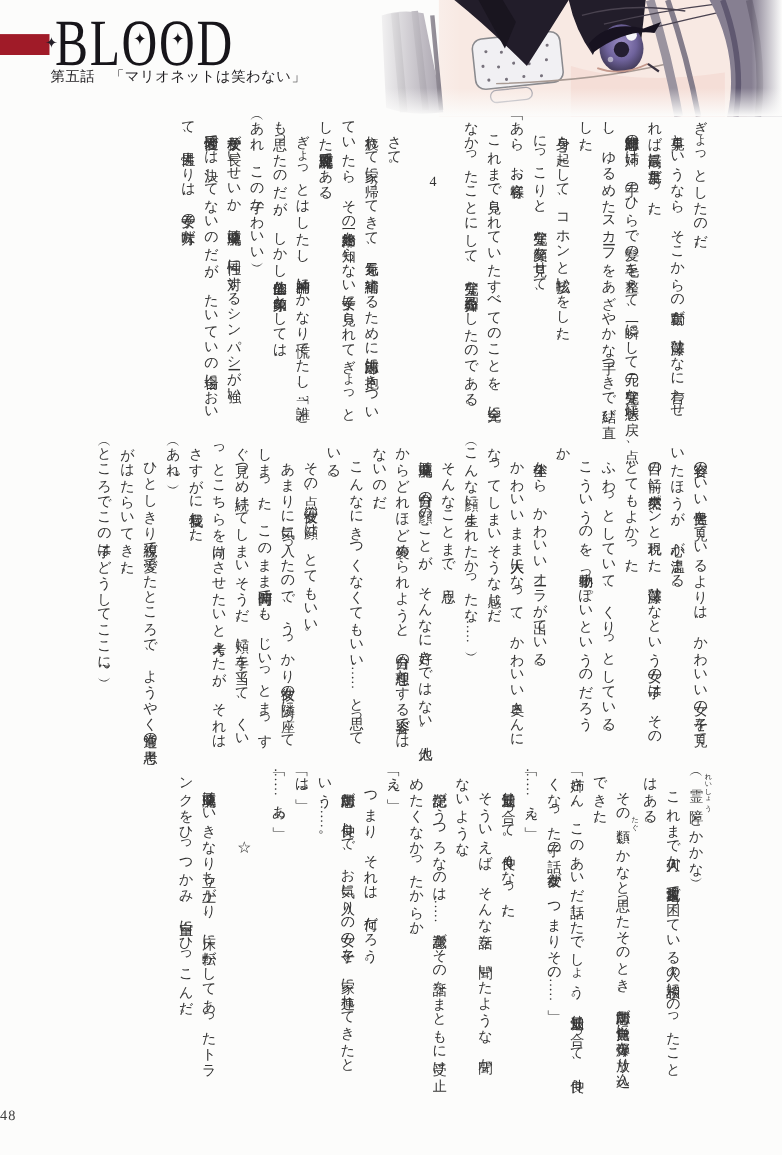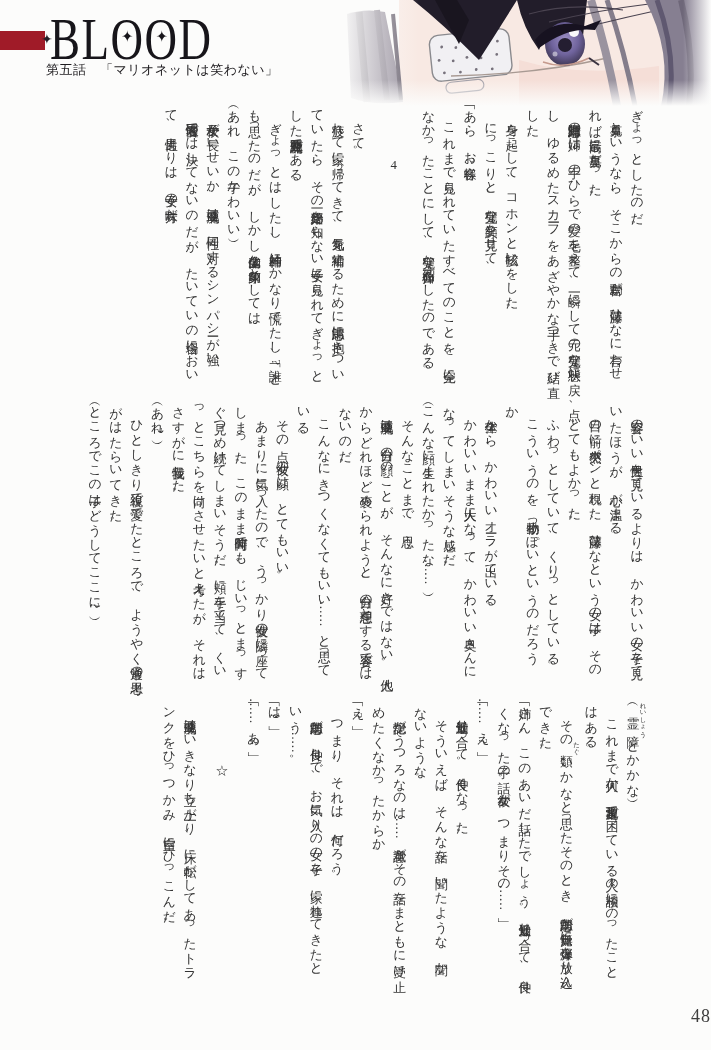--- a/index.html
+++ b/index.html
@@ -61,21 +61,21 @@
     text-orientation:upright;
   }
   .band p.star-mark {
     text-indent:0; padding-top:57px;
     margin-left:11px; margin-right:11px;
   }
   ruby rt { font-size:.5em; letter-spacing:0; }
 
   .page-number {
     position:absolute; left:0; top:1006px; width:100%;
-    text-align:right; font-size:18px; color:#3d3d3d; letter-spacing:1px;
+    text-align:left; font-size:13px; color:#3d3d3d; letter-spacing:1px;
   }
 </style>
 </head>
 <body>
 
 <div class="page">
 
   <div class="logo-area">
     <div class="red-bar"></div>
     <span class="b-sparkle">✦</span>

